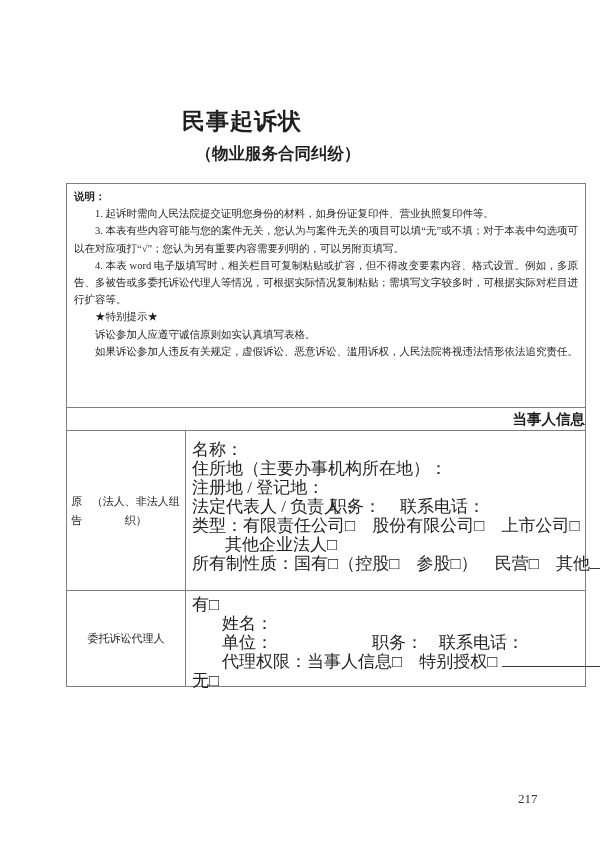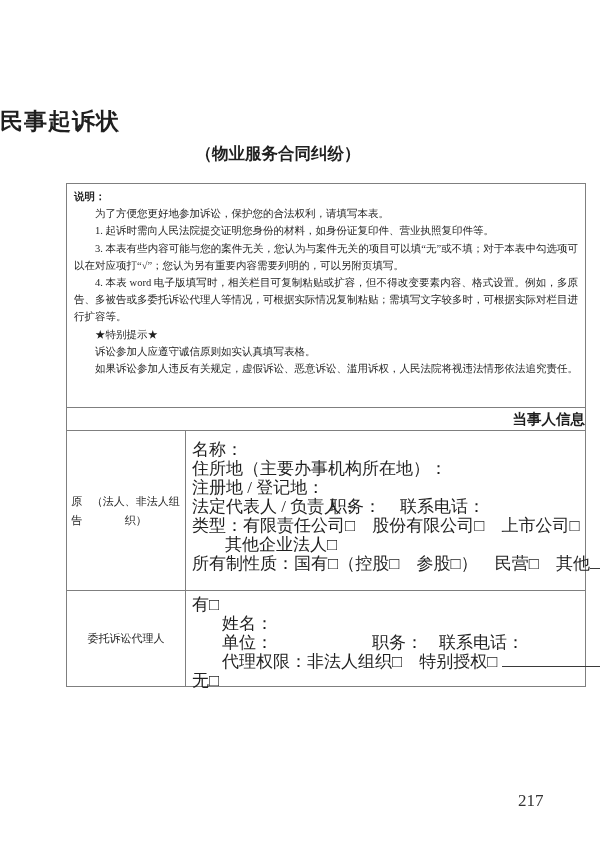--- a/index.html
+++ b/index.html
@@ -11,21 +11,21 @@
   }
   .page {
     position: relative;
     width: 600px; height: 848px;
     background: #ffffff;
     overflow: hidden;
   }
   .doc-title {
     position: absolute;
     top: 106px; left: 0; width: 484px;
-    text-align: left;
+    text-align: center;
     font-size: 23px;
     font-weight: bold;
     letter-spacing: 1px;
   }
   .doc-subtitle {
     position: absolute;
     top: 143px; left: 0; width: 556px;
     text-align: center;
     font-size: 16.5px;
     font-weight: bold;
@@ -89,37 +89,36 @@
     display: inline-block;
     border-bottom: 1px solid #3a3a3a;
     height: 11px;
     vertical-align: baseline;
   }
   .blank-58  { width: 58px; }
   .blank-105 { width: 105px; margin-left: 4px; }
   .page-number {
     position: absolute;
     top: 791px; left: 518px;
-    font-size: 17px;
+    font-size: 13px;
     color: #333;
   }
 </style>
 </head>
 <body>
 
 <div class="page">
 
   <div class="doc-title">民事起诉状</div>
   <div class="doc-subtitle">（物业服务合同纠纷）</div>
 
   <div class="form-table">
 
     <div class="notes-cell">
       <p class="notes-heading">说明：</p>
-      <p class="indent">为了方便您更好地参加诉讼，保护您的合法权利，请填写本表。</p>
       <p class="indent">1. 起诉时需向人民法院提交证明您身份的材料，如身份证复印件、营业执照复印件等。</p>
       <p class="indent">3. 本表有些内容可能与您的案件无关，您认为与案件无关的项目可以填“无”或不填；对于本表中勾选项可以在对应项打“√”；您认为另有重要内容需要列明的，可以另附页填写。</p>
       <p class="indent">4. 本表 word 电子版填写时，相关栏目可复制粘贴或扩容，但不得改变要素内容、格式设置。例如，多原告、多被告或多委托诉讼代理人等情况，可根据实际情况复制粘贴；需填写文字较多时，可根据实际对栏目进行扩容等。</p>
       <p class="indent">★特别提示★</p>
       <p class="indent">诉讼参加人应遵守诚信原则如实认真填写表格。</p>
       <p class="indent">如果诉讼参加人违反有关规定，虚假诉讼、恶意诉讼、滥用诉权，人民法院将视违法情形依法追究责任。</p>
     </div>
 
     <div class="section-header">当事人信息</div>
 
@@ -147,21 +146,21 @@
       <div class="label-cell">
         <span>委托诉讼代理人</span>
       </div>
       <div class="content-cell">
         <div class="line">有□</div>
         <div class="line indent-30">姓名：</div>
         <div class="line indent-30">
           <span class="seg w150">单位：</span><span class="seg w67">职务：</span><span>联系电话：</span>
         </div>
         <div class="line indent-30">
-          <span>代理权限：非法人组织□　特别授权□</span><span class="blank-line blank-105"></span>
+          <span>代理权限：当事人信息□　特别授权□</span><span class="blank-line blank-105"></span>
         </div>
         <div class="line">无□</div>
       </div>
     </div>
 
   </div>
 
   <div class="page-number">217</div>
 
 </div>

